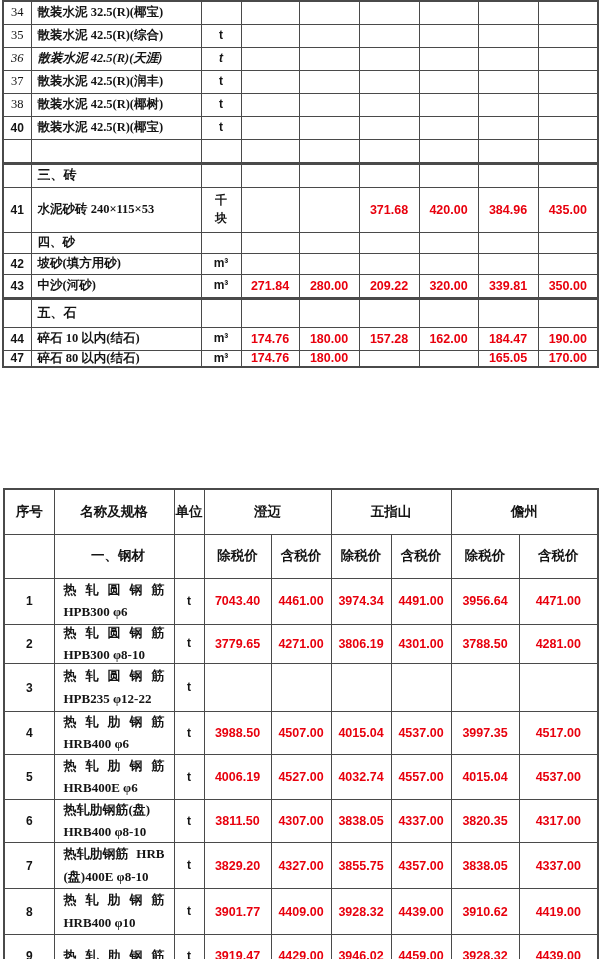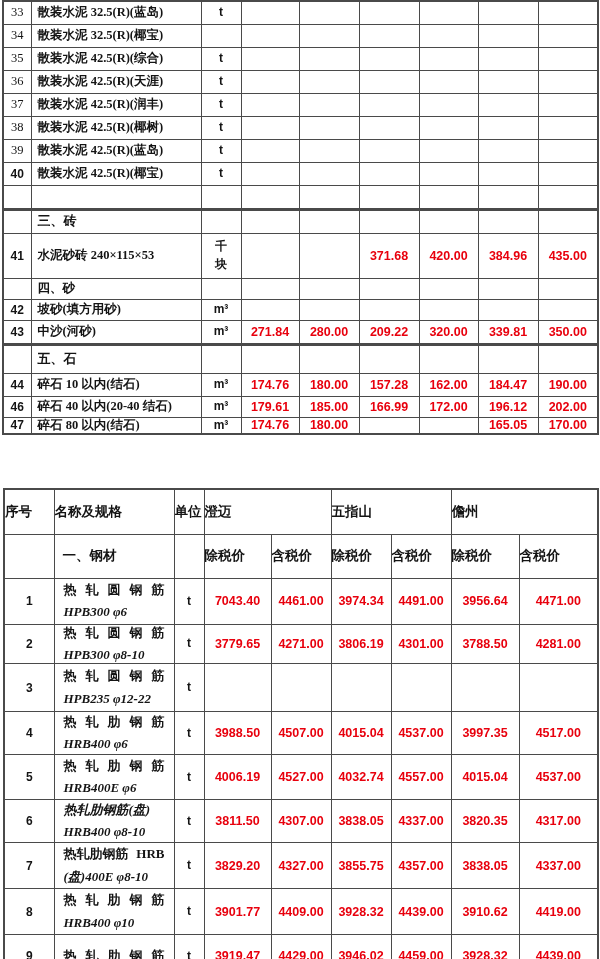--- a/index.html
+++ b/index.html
@@ -23,25 +23,25 @@
   .c-num.serif{font-weight:normal;font-family:"Liberation Serif","DejaVu Serif",serif;font-size:12.5px;}
   .c-name{text-align:left;padding:0 4px 0 6px;font-weight:bold;font-size:12.5px;line-height:1.25;}
   .c-unit{text-align:center;font-weight:bold;font-size:12px;
           font-family:"Liberation Sans","DejaVu Sans",sans-serif;line-height:1.25;}
   .c-unit .stack{display:block;line-height:1.45;}
   .price{color:var(--red);text-align:center;font-weight:bold;font-size:12.5px;
          font-family:"Liberation Sans","DejaVu Sans",sans-serif;}
   tr.sec td{border-top-width:3px;}
   tr.sec .c-name{font-size:13px;}
   
-  #t2 thead td{font-weight:bold;font-size:13.5px;line-height:1.35;}
-  #t2 .sub-section{text-align:left;padding-left:8px;}
+  #t2 thead td{font-weight:bold;text-align:center;font-size:13.5px;line-height:1.35;}
+  #t2 .sub-section{text-align:center;padding-left:8px;}
   #t2 .c-name{padding:0 9px;font-size:13px;}
   .jline{display:flex;justify-content:space-between;}
-  .nline{display:block;font-style:italic;}
+  .nline{display:block;}
   .name-wrap{display:flex;flex-direction:column;justify-content:center;gap:6px;height:100%;}
 </style>
 </head>
 <body>
 
 <div class="page">
 
   <table id="t1">
     <colgroup>
       <col style="width:28px">
@@ -49,31 +49,20 @@
         <col style="width:40px">
       <col style="width:58px">
         <col style="width:60px">
         <col style="width:60px">
       <col style="width:59px">
         <col style="width:60px">
         <col style="width:60px">
     </colgroup>
     <tbody id="t1body">
         <tr style="height: 23px;">
-          <td class="c-num serif">33</td>
-          <td class="c-name">散装水泥 32.5(R)(蓝岛)</td>
-          <td class="c-unit">t</td>
-          <td class="price"></td>
-          <td class="price"></td>
-          <td class="price"></td>
-          <td class="price"></td>
-          <td class="price"></td>
-          <td class="price"></td>
-        </tr>
-        <tr style="height: 23px;">
           <td class="c-num serif">34</td>
           <td class="c-name">散装水泥 32.5(R)(椰宝)</td>
           <td class="c-unit"></td>
           <td class="price"></td>
           <td class="price"></td>
           <td class="price"></td>
           <td class="price"></td>
           <td class="price"></td>
           <td class="price"></td>
         </tr>
@@ -81,21 +70,21 @@
           <td class="c-num serif">35</td>
           <td class="c-name">散装水泥 42.5(R)(综合)</td>
           <td class="c-unit">t</td>
           <td class="price"></td>
           <td class="price"></td>
           <td class="price"></td>
           <td class="price"></td>
           <td class="price"></td>
           <td class="price"></td>
         </tr>
-        <tr style="height: 23px;">
+        <tr style="height: 23px; font-style: italic;">
           <td class="c-num serif">36</td>
           <td class="c-name">散装水泥 42.5(R)(天涯)</td>
           <td class="c-unit">t</td>
           <td class="price"></td>
           <td class="price"></td>
           <td class="price"></td>
           <td class="price"></td>
           <td class="price"></td>
           <td class="price"></td>
         </tr>
@@ -106,31 +95,20 @@
           <td class="price"></td>
           <td class="price"></td>
           <td class="price"></td>
           <td class="price"></td>
           <td class="price"></td>
           <td class="price"></td>
         </tr>
         <tr style="height: 23px;">
           <td class="c-num serif">38</td>
           <td class="c-name">散装水泥 42.5(R)(椰树)</td>
-          <td class="c-unit">t</td>
-          <td class="price"></td>
-          <td class="price"></td>
-          <td class="price"></td>
-          <td class="price"></td>
-          <td class="price"></td>
-          <td class="price"></td>
-        </tr>
-        <tr style="height: 23px;">
-          <td class="c-num serif">39</td>
-          <td class="c-name">散装水泥 42.5(R)(蓝岛)</td>
           <td class="c-unit">t</td>
           <td class="price"></td>
           <td class="price"></td>
           <td class="price"></td>
           <td class="price"></td>
           <td class="price"></td>
           <td class="price"></td>
         </tr>
         <tr style="height: 23px;">
           <td class="c-num">40</td>
@@ -226,31 +204,20 @@
         <tr style="height: 23px;">
           <td class="c-num">44</td>
           <td class="c-name">碎石 10 以内(结石)</td>
           <td class="c-unit">m³</td>
           <td class="price">174.76</td>
           <td class="price">180.00</td>
           <td class="price">157.28</td>
           <td class="price">162.00</td>
           <td class="price">184.47</td>
           <td class="price">190.00</td>
-        </tr>
-        <tr style="height: 21px;">
-          <td class="c-num">46</td>
-          <td class="c-name">碎石 40 以内(20-40 结石)</td>
-          <td class="c-unit">m³</td>
-          <td class="price">179.61</td>
-          <td class="price">185.00</td>
-          <td class="price">166.99</td>
-          <td class="price">172.00</td>
-          <td class="price">196.12</td>
-          <td class="price">202.00</td>
         </tr>
         <tr style="height: 16px;">
           <td class="c-num">47</td>
           <td class="c-name">碎石 80 以内(结石)</td>
           <td class="c-unit">m³</td>
           <td class="price">174.76</td>
           <td class="price">180.00</td>
           <td class="price"></td>
           <td class="price"></td>
           <td class="price">165.05</td>

